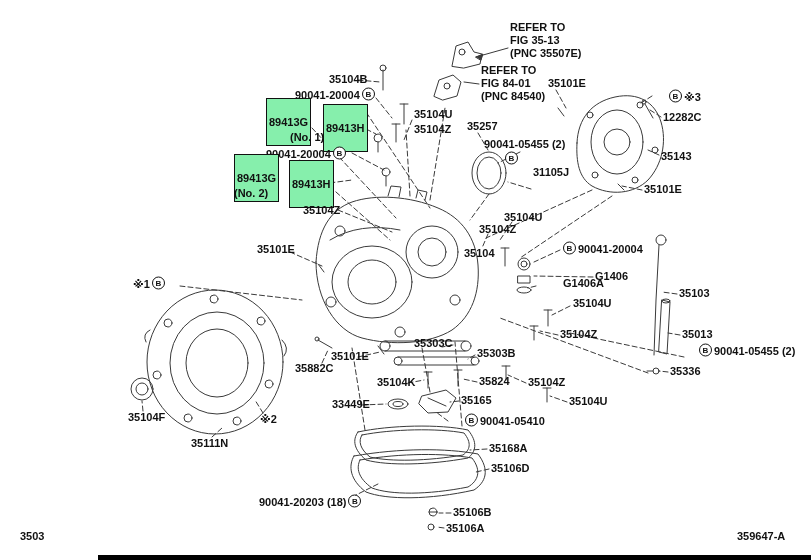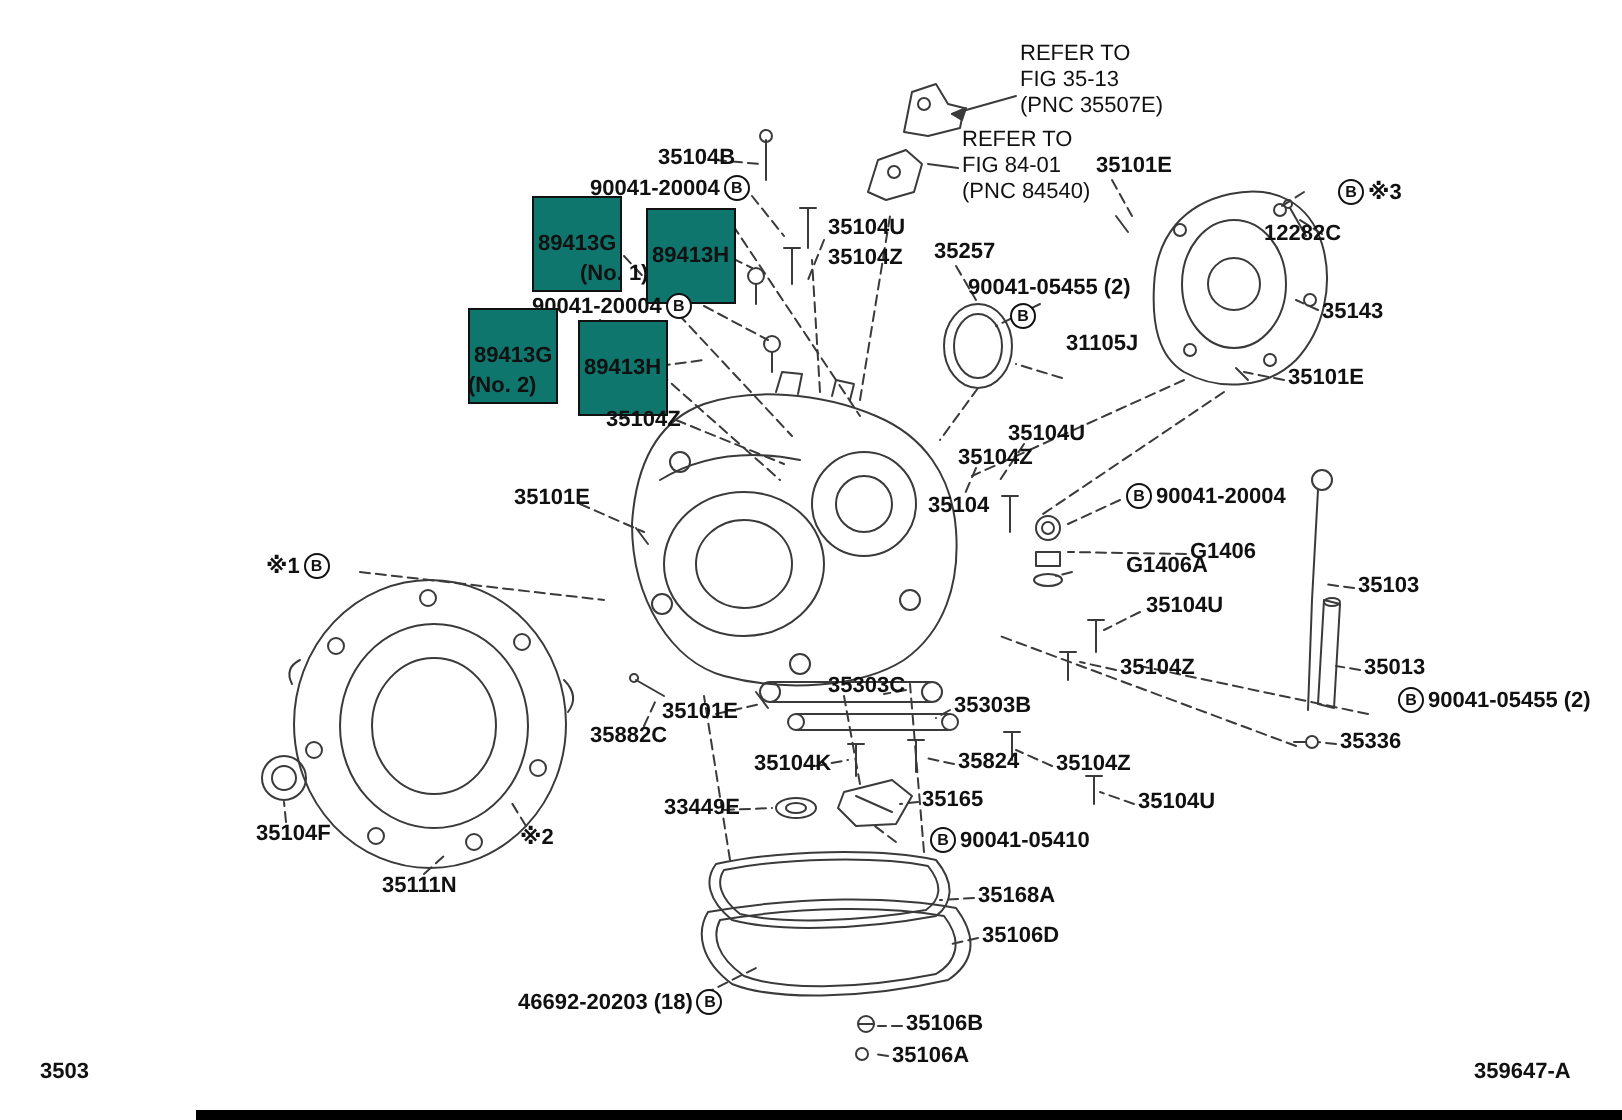--- a/index.html
+++ b/index.html
@@ -2,24 +2,24 @@
 <html><head>
 <meta charset="utf-8">
 <style>
   html,body{margin:0;padding:0;}
   body{width:811px;height:560px;background:#ffffff;font-family:"Liberation Sans","DejaVu Sans",sans-serif;}
   .stage{position:relative;width:811px;height:560px;overflow:hidden;background:#ffffff;}
   .stage svg{position:absolute;left:0;top:0;}
   #label-layer{position:absolute;left:0;top:0;width:811px;height:560px;}
   .lbl{position:absolute;transform:translateY(-50%);white-space:nowrap;font-size:11px;font-weight:bold;
        color:#111;line-height:12px;display:flex;align-items:center;gap:2px;}
-  .lbl.boxed{border:1px solid #111;padding:17px 2px;background:#0f766e;}
+  .lbl.boxed{border:1px solid #111;padding:17px 2px;background:#86efac;}
   .bcircle{display:inline-flex;width:11px;height:11px;border:1px solid #111;border-radius:50%;
            font-size:8px;font-weight:bold;align-items:center;justify-content:center;flex:0 0 auto;background:#fff;}
-  .ref{position:absolute;font-size:11px;font-weight:normal;color:#111;line-height:13px;white-space:nowrap;}
+  .ref{position:absolute;font-size:11px;font-weight:bold;color:#111;line-height:13px;white-space:nowrap;}
   .corner{position:absolute;font-size:11px;font-weight:bold;color:#111;}
   #page-code{left:20px;top:530px;}
   #drawing-number{left:737px;top:530px;}
   #footnote{position:absolute;left:543px;top:483px;font-size:11px;font-weight:bold;color:#111;white-space:nowrap;}
   #bottom-bar{position:absolute;left:98px;top:555px;width:713px;height:5px;background:#000;}
 </style>
 </head>
 <body>
 
 <div class="stage">
@@ -267,21 +267,21 @@
       <div class="lbl" style="left: 467px; top: 126px;">
         <span>35257</span>
       </div>
       <div class="lbl" style="left: 548px; top: 83px;">
         <span>35101E</span>
       </div>
       <div class="lbl" style="left: 669px; top: 96px;">
         <span class="bcircle">B</span>
         <span>※3</span>
       </div>
-      <div class="lbl" style="left: 632px; top: 117px; text-align: center;">
+      <div class="lbl" style="left: 663px; top: 117px; text-align: center;">
         <span>12282C</span>
       </div>
       <div class="lbl" style="left: 484px; top: 144px;">
         <span>90041-05455 (2)</span>
       </div>
       <div class="lbl" style="left: 505px; top: 158px;">
         <span class="bcircle">B</span>
       </div>
       <div class="lbl" style="left: 661px; top: 156px;">
         <span>35143</span>
@@ -380,21 +380,21 @@
       <div class="lbl" style="left: 191px; top: 443px;">
         <span>35111N</span>
       </div>
       <div class="lbl" style="left: 489px; top: 448px; text-align: center;">
         <span>35168A</span>
       </div>
       <div class="lbl" style="left: 491px; top: 468px;">
         <span>35106D</span>
       </div>
       <div class="lbl" style="left: 259px; top: 501px;">
-        <span>46692-20203 (18)</span>
+        <span>90041-20203 (18)</span>
         <span class="bcircle">B</span>
       </div>
       <div class="lbl" style="left: 453px; top: 512px;">
         <span>35106B</span>
       </div>
       <div class="lbl" style="left: 446px; top: 528px;">
         <span>35106A</span>
       </div>
       <div class="ref" style="left: 510px; top: 21px;">
         <div>REFER TO</div>

